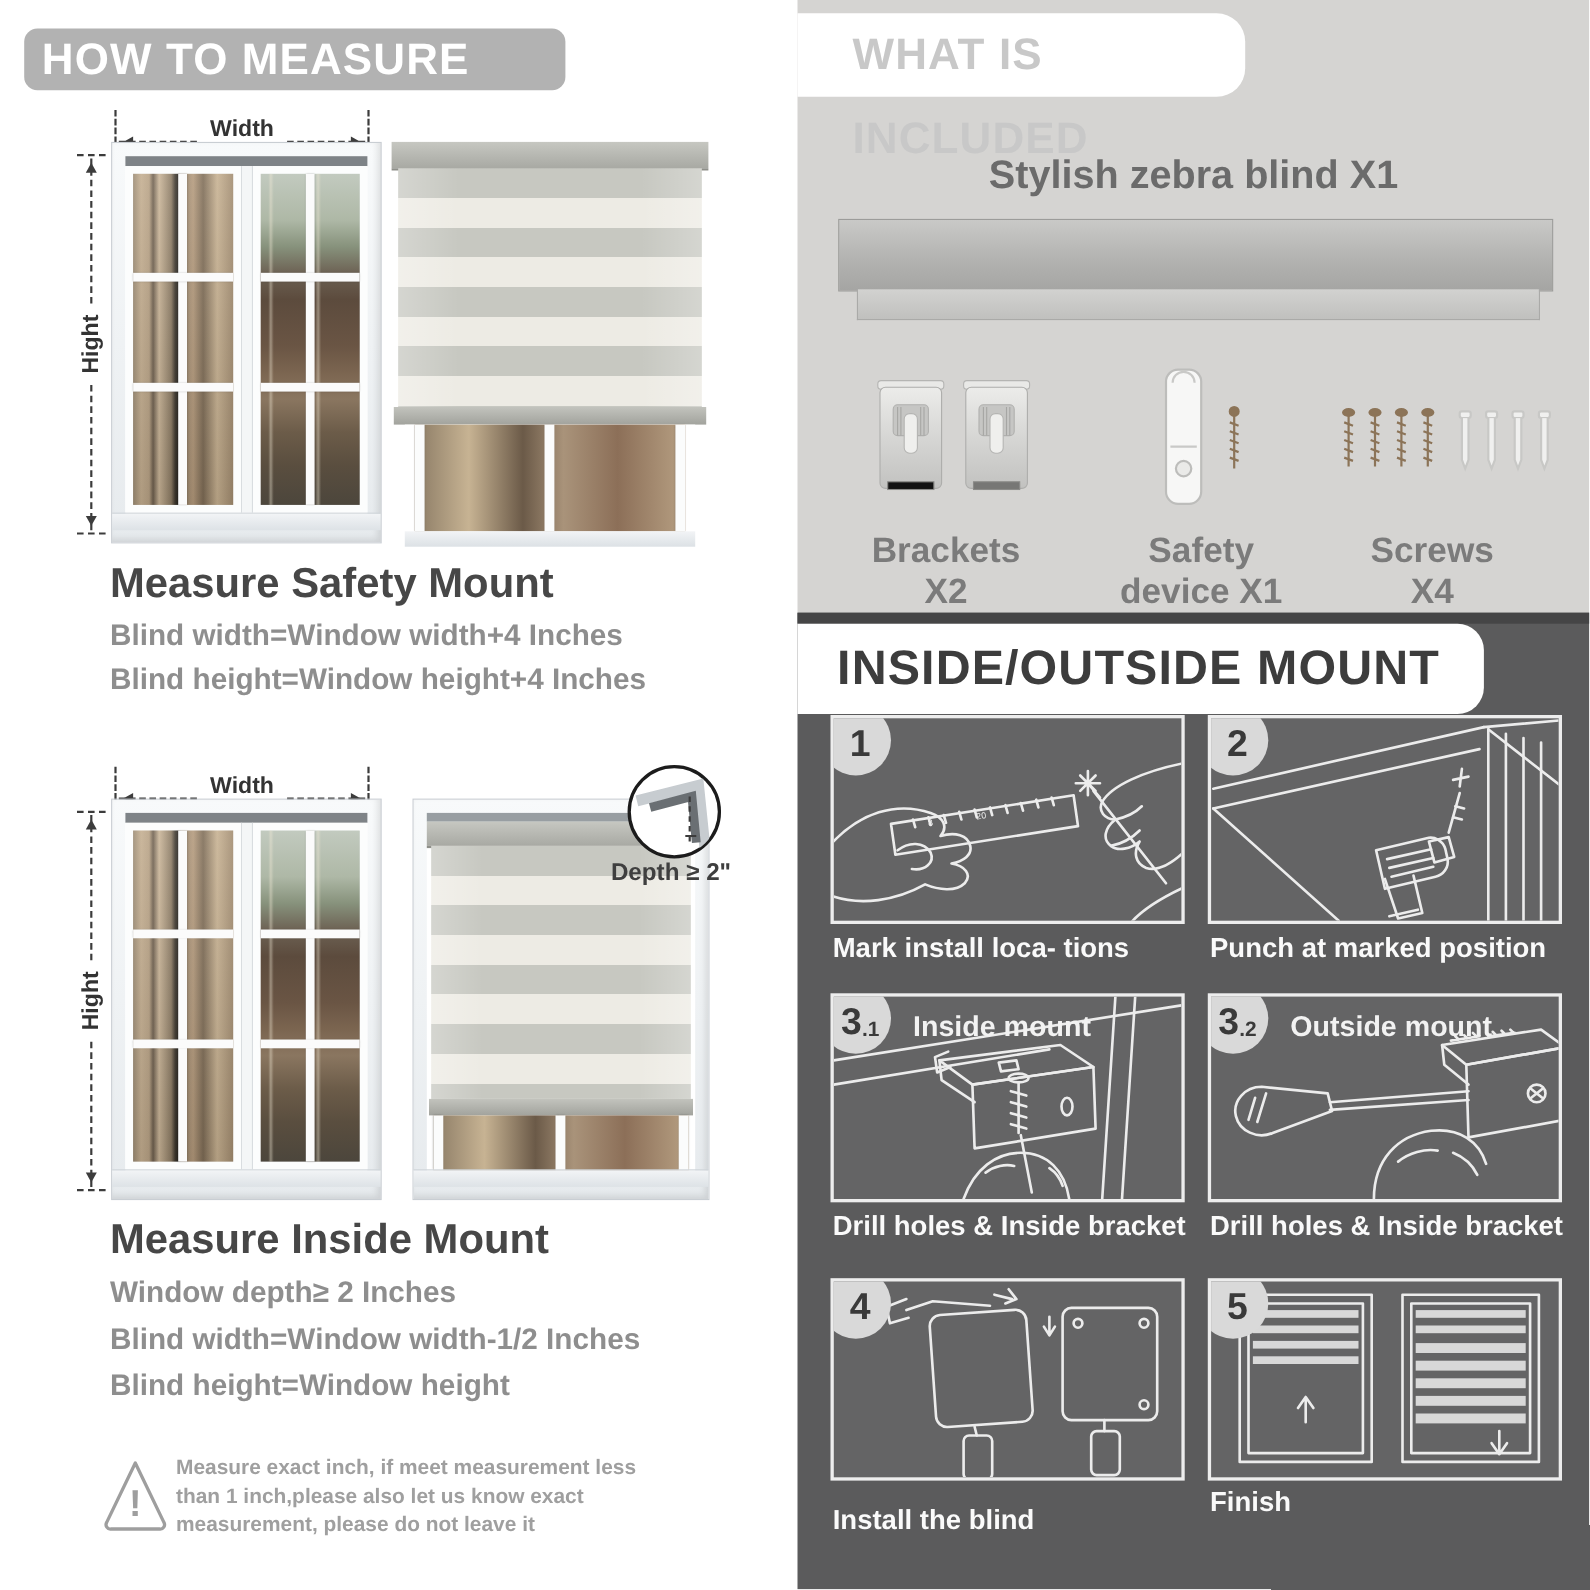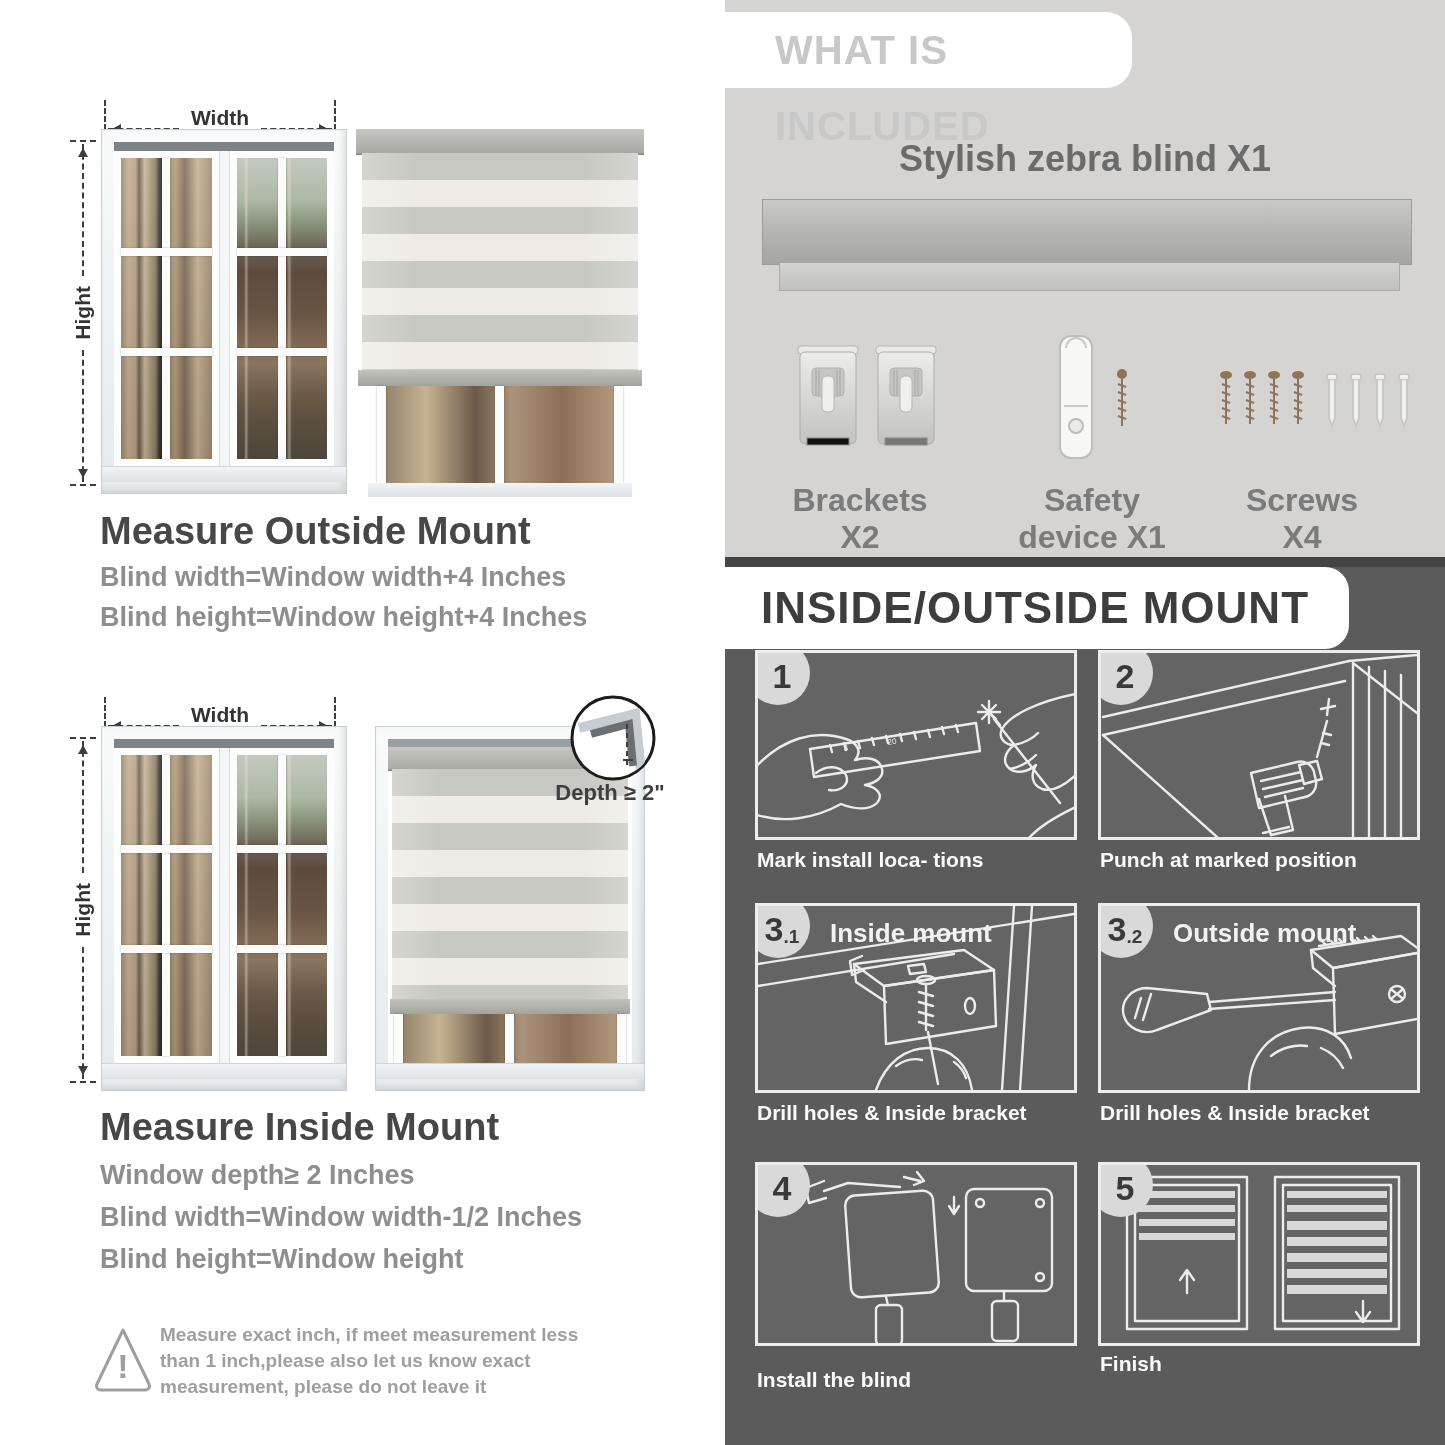--- a/index.html
+++ b/index.html
@@ -83,29 +83,30 @@
         color:#3d3d3d;font-size:44px;font-weight:bold;line-height:82px;padding-left:36px;letter-spacing:1px;}
 
   .panel{position:absolute;width:322px;height:190px;background:#646465;border:3px solid #ededed;
          overflow:hidden;box-sizing:border-box;}
   .panel svg{position:absolute;left:0;top:0;width:100%;height:100%;}
   .badge{position:absolute;left:-12px;top:-12px;width:64px;height:64px;border-radius:50%;background:#d9d9d9;
          color:#3a3a3a;font-size:34px;font-weight:bold;display:flex;align-items:center;justify-content:center;
          padding-left:8px;padding-top:6px;box-sizing:border-box;}
   .badge .sub{font-size:19px;align-self:flex-end;margin-bottom:10px;}
   .panel-title{position:absolute;left:72px;top:12px;color:#f2f2f2;font-size:26px;font-weight:bold;}
-  .caption{position:absolute;width:340px;color:#fafafa;font-size:21px;font-weight:bold;}
+  .caption{position:absolute;width:340px;color:#fafafa;font-size:25px;font-weight:bold;}
 
   .line-art{stroke:#ececec;stroke-width:2.4;fill:none;stroke-linecap:round;stroke-linejoin:round;}
 </style>
 </head>
 <body>
 
 <div class="canvas">
 
+  <div class="abs hdr-left">HOW TO MEASURE</div>
 
   <div class="abs mh" style="left:104px;top:100px;width:232px;">
     <div class="tick"></div>
     <div class="seg l"></div>
     <div class="lbl">Width</div>
     <div class="seg r"></div>
     <div class="tick"></div>
   </div>
 
   <div class="abs mv" style="left:68px;top:140px;height:346px;">
@@ -144,21 +145,21 @@
     <div class="botrail" style="position:absolute;left:-4px;right:-4px;top:241px;height:16px;"></div>
     <div class="winfrag" style="position:absolute;left:6px;right:6px;top:257px;height:111px;">
       <div class="photo photoC" style="left:9px;right:9px;bottom:14px;"></div>
       <div class="fragbar" style="left:9px;"></div>
       <div class="fragbar" style="left:calc(50% - 5px);"></div>
       <div class="fragbar" style="right:9px;"></div>
       <div class="fragsill"></div>
     </div>
   </div>
 
-  <div class="abs sec-heading" style="left:100px;top:510px;">Measure Outside Mount</div>
+  <div class="abs sec-heading" style="left:100px;top:510px;">Measure Safety Mount</div>
   <div class="abs formula" style="left:100px;top:562px;">Blind width=Window width+4 Inches</div>
   <div class="abs formula" style="left:100px;top:602px;">Blind height=Window height+4 Inches</div>
 
   <div class="abs mh" style="left:104px;top:697px;width:232px;">
     <div class="tick"></div>
     <div class="seg l"></div>
     <div class="lbl">Width</div>
     <div class="seg r"></div>
     <div class="tick"></div>
   </div>

